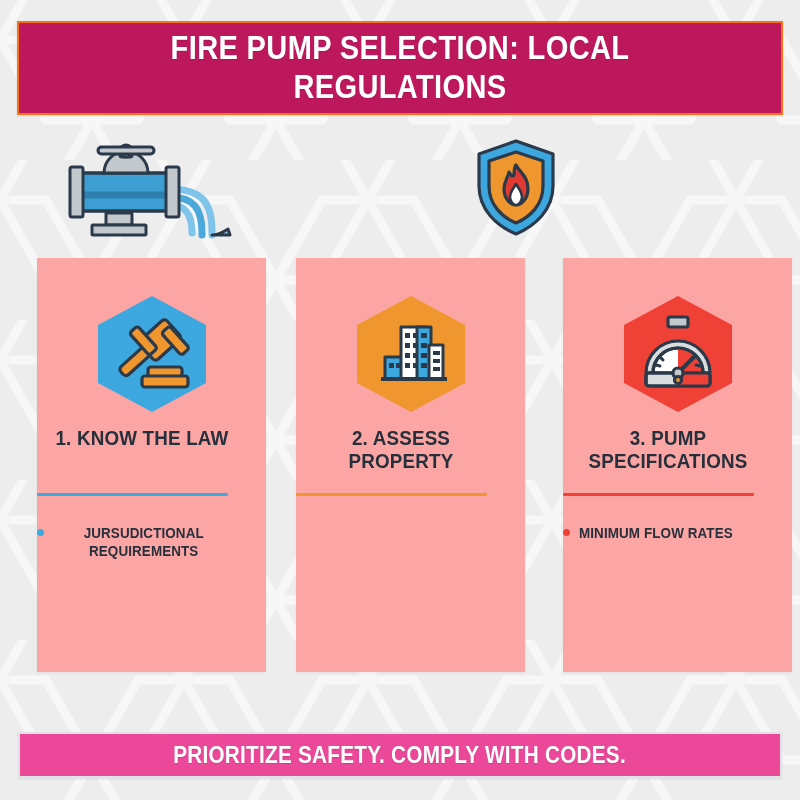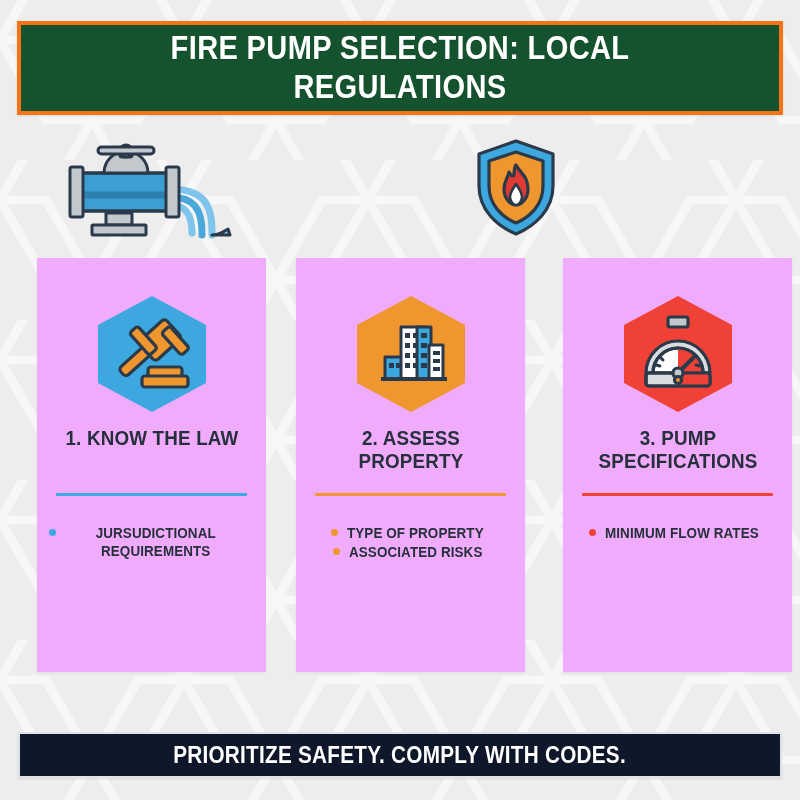--- a/index.html
+++ b/index.html
@@ -29,22 +29,22 @@
     z-index: 1;
   }
 
   
   .header-banner {
     position: absolute;
     left: 17px;
     top: 21px;
     width: 766px;
     height: 94px;
-    background: #14532d;
-    border: 4px solid #f97316;
+    background: #be185d;
+    border: 2px solid #f97316;
     box-sizing: border-box;
     display: flex;
     align-items: center;
     justify-content: flex-end;
     box-shadow: 0 1px 2px rgba(0,0,0,0.10);
   }
   .header-title {
     color: #ffffff;
     font-size: 33px;
     line-height: 1.18;
@@ -83,26 +83,25 @@
     left: 0;
     top: 258px;
     width: 800px;
     height: 414px;
   }
   .card {
     position: absolute;
     top: 0;
     width: 229px;
     height: 414px;
-    background: #f0abfc;
+    background: #fca5a5;
     box-shadow: 0 1px 3px rgba(0,0,0,0.06);
     box-sizing: border-box;
     display: flex;
     flex-direction: column;
-    align-items: center;
   }
   .card-1 { left: 37px; }
   .card-2 { left: 296px; }
   .card-3 { left: 563px; width: 229px; }
 
   .card-icon {
     margin-top: 37px;
     height: 118px;
     display: flex;
     align-items: center;
@@ -133,21 +132,21 @@
     margin-top: 2px;
     border-radius: 1px;
   }
 
   .card-list {
     margin: 28px 0 0 0;
     padding: 0;
     list-style: none;
     width: 100%;
     display: flex;
-    flex-direction: column;
+    flex-direction: row;
     align-items: center;
   }
   .card-list li {
     display: flex;
     align-items: flex-start;
     gap: 9px;
     color: #26303b;
     font-size: 14px;
     line-height: 1.32;
     font-weight: 700;
@@ -167,21 +166,21 @@
   }
   .li-text { transform: scaleX(0.96); transform-origin: left center; }
 
   
   .footer-banner {
     position: absolute;
     left: 18px;
     top: 732px;
     width: 764px;
     height: 46px;
-    background: #0f172a;
+    background: #ec4899;
     border: 2px solid #dfe3e6;
     box-sizing: border-box;
     display: flex;
     align-items: center;
     justify-content: center;
     box-shadow: 0 1px 2px rgba(0,0,0,0.10);
   }
   .footer-text {
     color: #ffffff;
     font-size: 23px;
@@ -311,30 +310,20 @@
             <rect x="34" y="68" width="5" height="5"></rect>
               <rect x="41" y="68" width="4" height="5"></rect>
             <rect x="78" y="56" width="7" height="4"></rect>
               <rect x="78" y="64" width="7" height="4"></rect>
             <rect x="78" y="72" width="7" height="4"></rect>
           </g>
         </svg>
       </div>
       <div class="card-title">2. ASSESS PROPERTY</div>
       <div class="card-divider" style="background:#f0962f"></div>
-      <ul class="card-list">
-        <li>
-          <span class="bullet-dot" style="background:#f0962f"></span>
-          <span class="li-text">TYPE OF PROPERTY</span>
-        </li>
-        <li>
-          <span class="bullet-dot" style="background:#f0962f"></span>
-          <span class="li-text">ASSOCIATED RISKS</span>
-        </li>
-      </ul>
     </div>
 
     <div class="card card-3">
       <div class="card-icon">
         <svg width="112" height="118" viewBox="0 0 112 118" xmlns="http://www.w3.org/2000/svg">
           <polygon points="56,1 110,30 110,88 56,117 2,88 2,30" fill="#ef4136"></polygon>
           <g stroke="#2b3a4a" stroke-width="3.2" stroke-linejoin="round" stroke-linecap="round">
             <rect x="46" y="22" width="20" height="10" rx="2" fill="#c3c8cc"></rect>
             <path d="M24 78 A32 32 0 0 1 88 78 Z" fill="#d9dde0"></path>
             <path d="M31 78 A25 25 0 0 1 81 78 Z" fill="#ffffff"></path>

